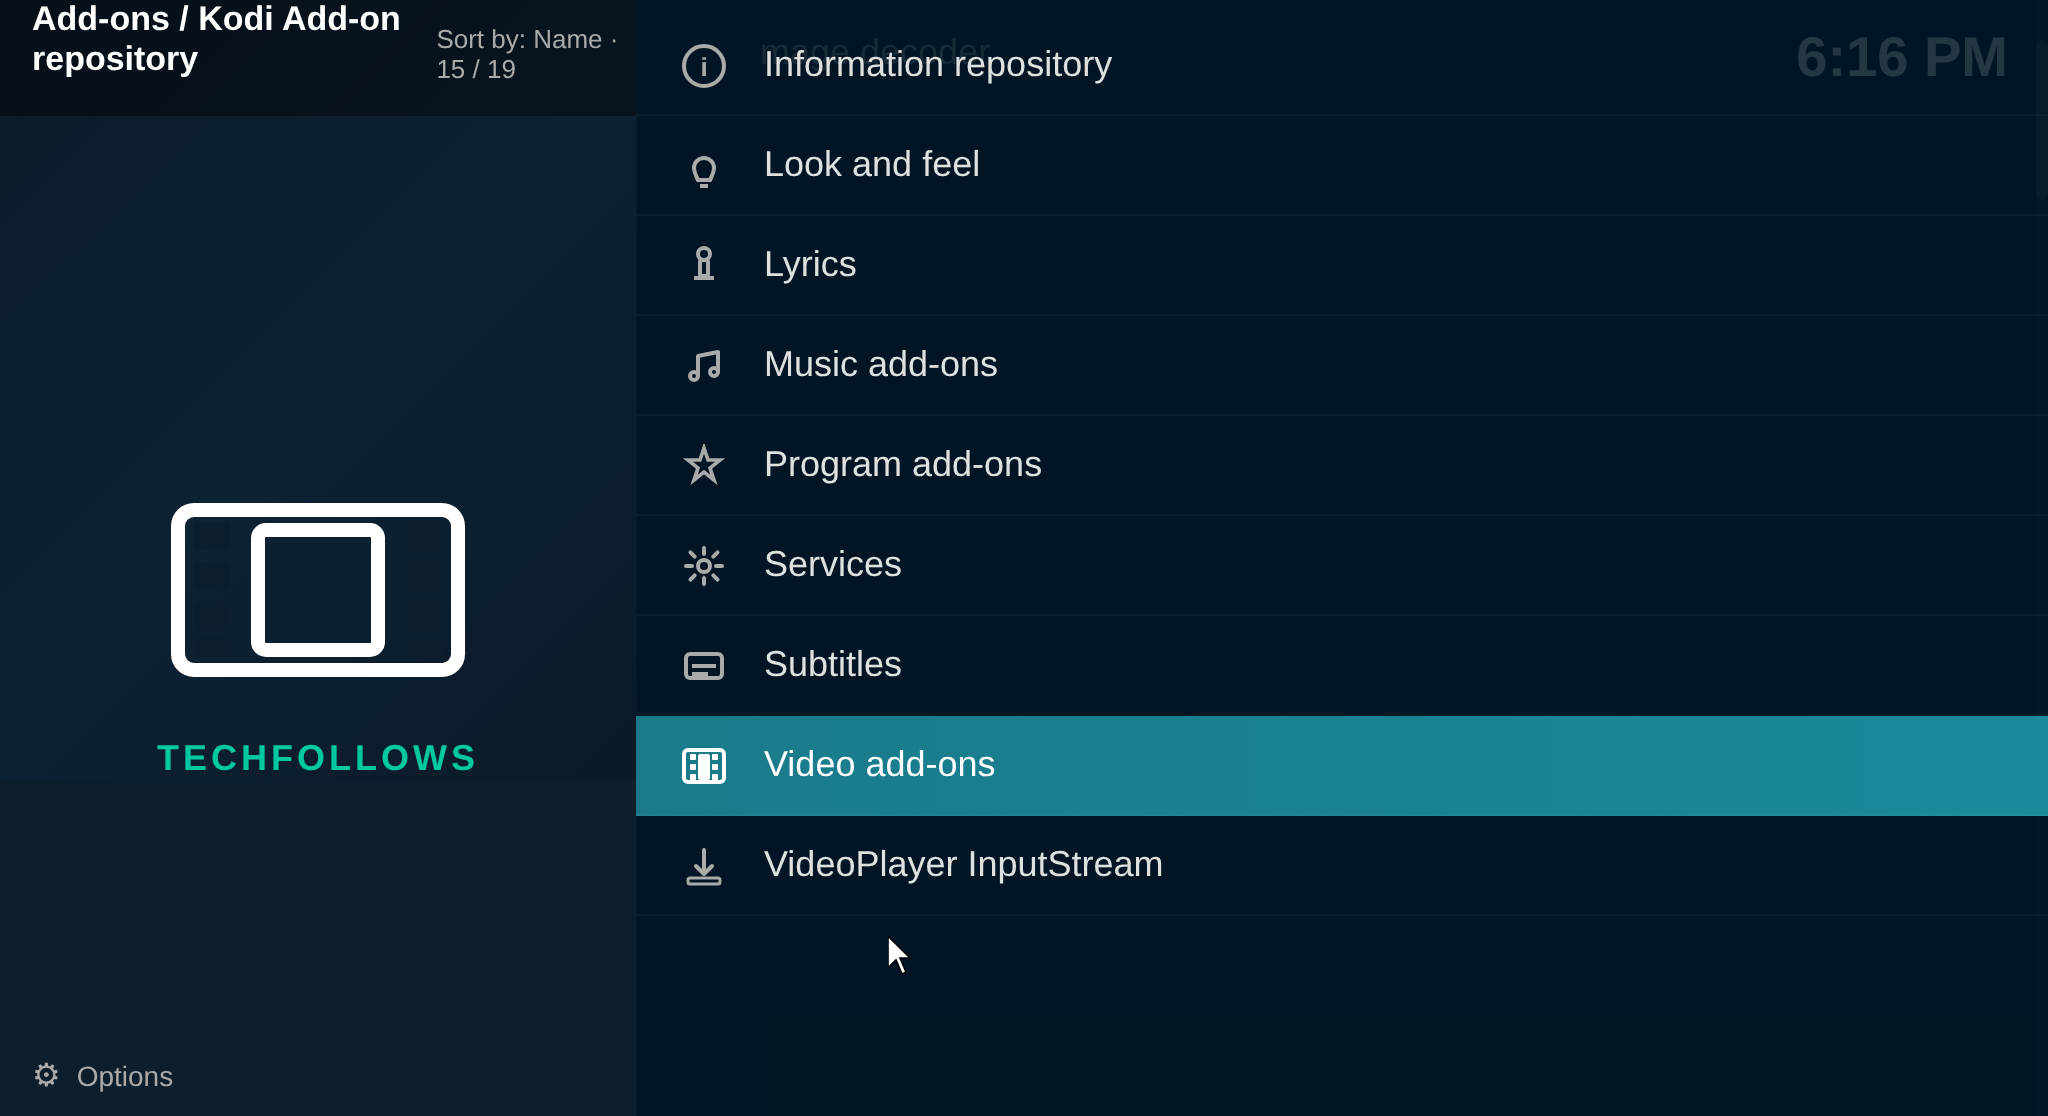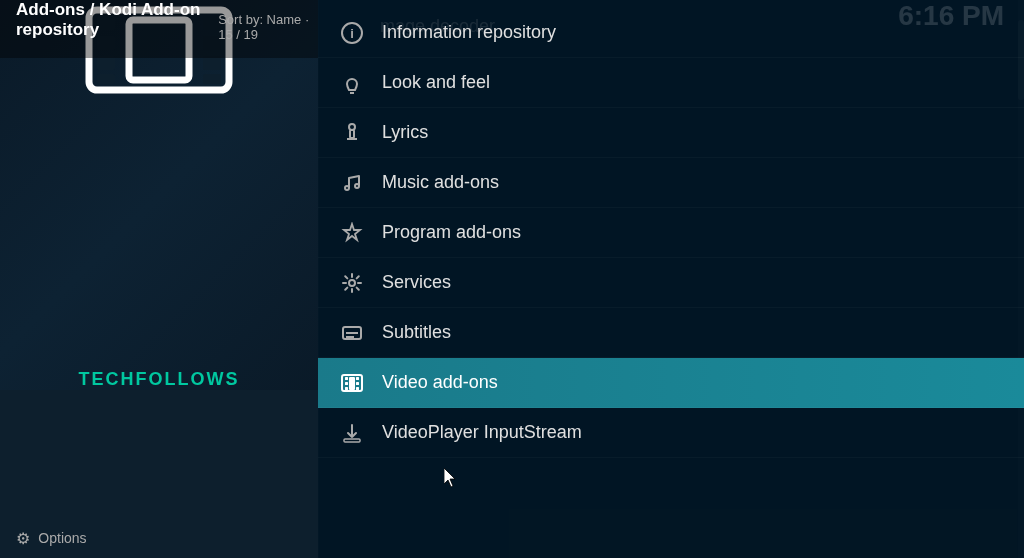--- a/index.html
+++ b/index.html
@@ -16,21 +16,21 @@
     .left-panel {
       position: absolute;
       left: 0;
       top: 0;
       width: 318px;
       height: 390px;
       background: linear-gradient(135deg, #0a1a28 0%, #0d2233 50%, #0a1a28 100%);
       display: flex;
       flex-direction: column;
       align-items: center;
-      justify-content: space-between;
+      justify-content: flex-end;
     }
 
     .film-icon {
       width: 160px;
       height: 100px;
       margin-bottom: 24px;
     }
 
     .brand-name {
       color: #00c8a0;
@@ -65,21 +65,21 @@
 
     .header-subtitle {
       font-size: 13px;
       color: #aaa;
       margin-top: 12px;
     }
 
     .clock {
       position: absolute;
       right: 20px;
-      top: 0;
+      top: 13px;
       font-size: 28px;
       font-weight: bold;
       color: #fff;
     }
 
     
     .menu-panel {
       position: absolute;
       top: 0;
       left: 318px;

